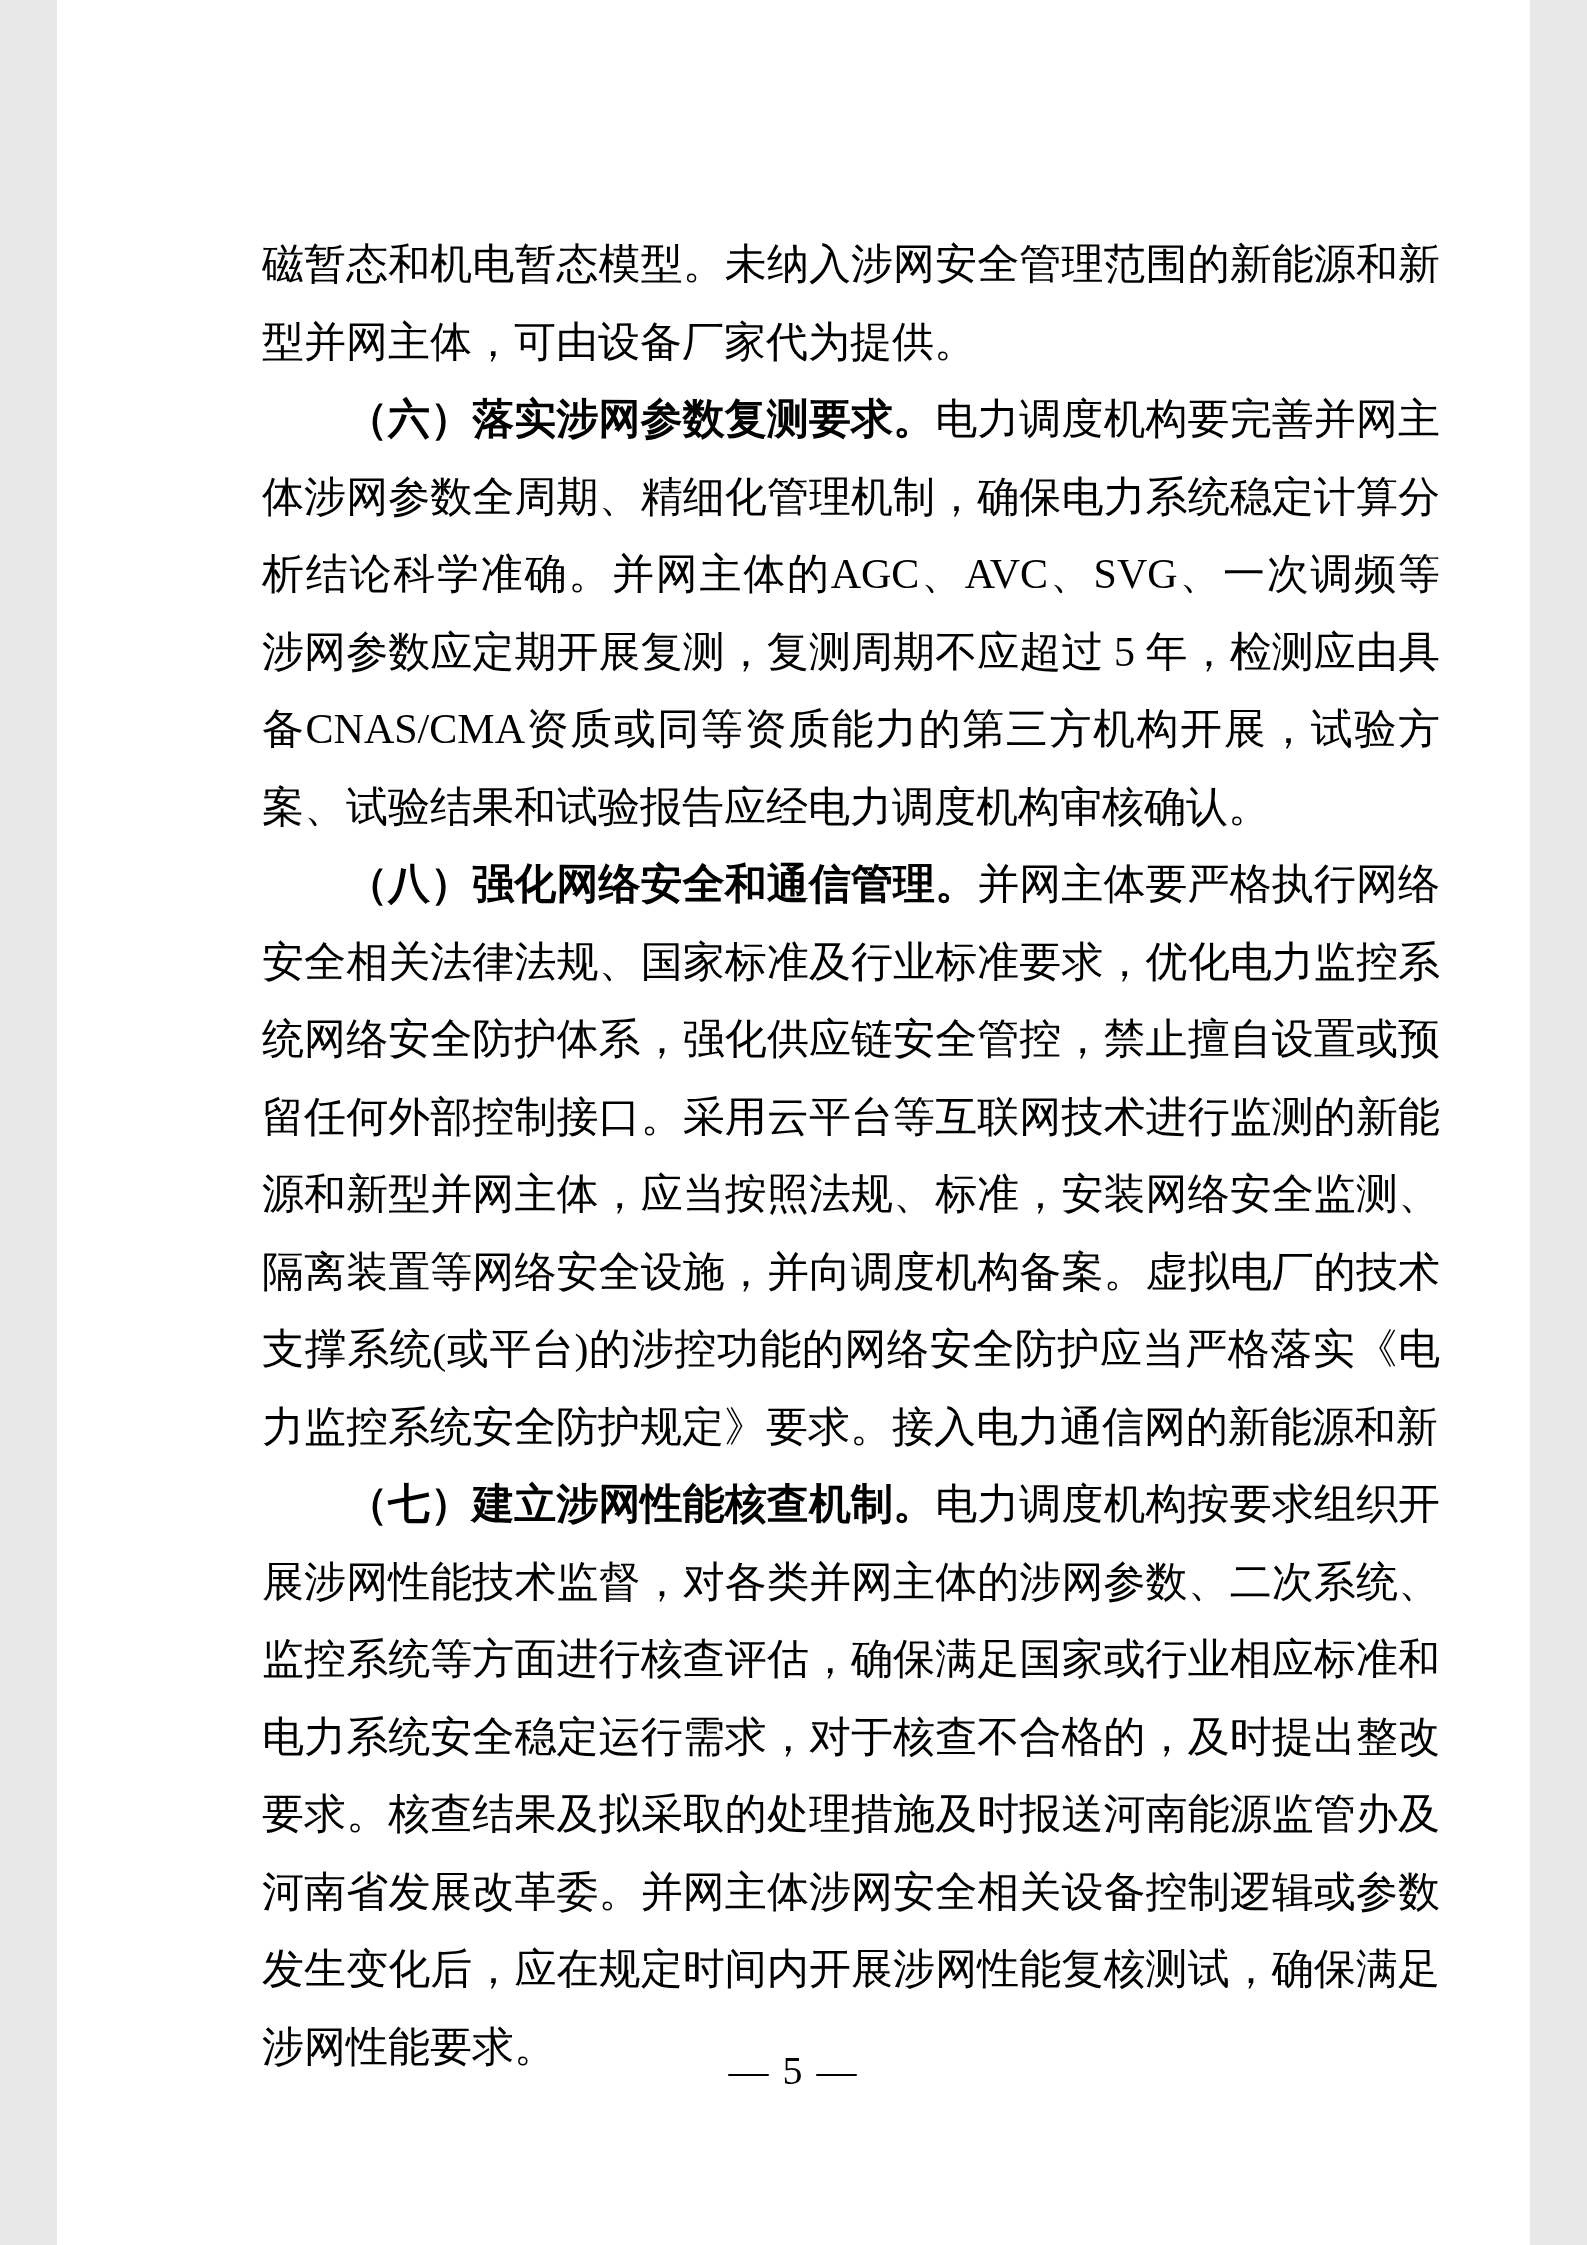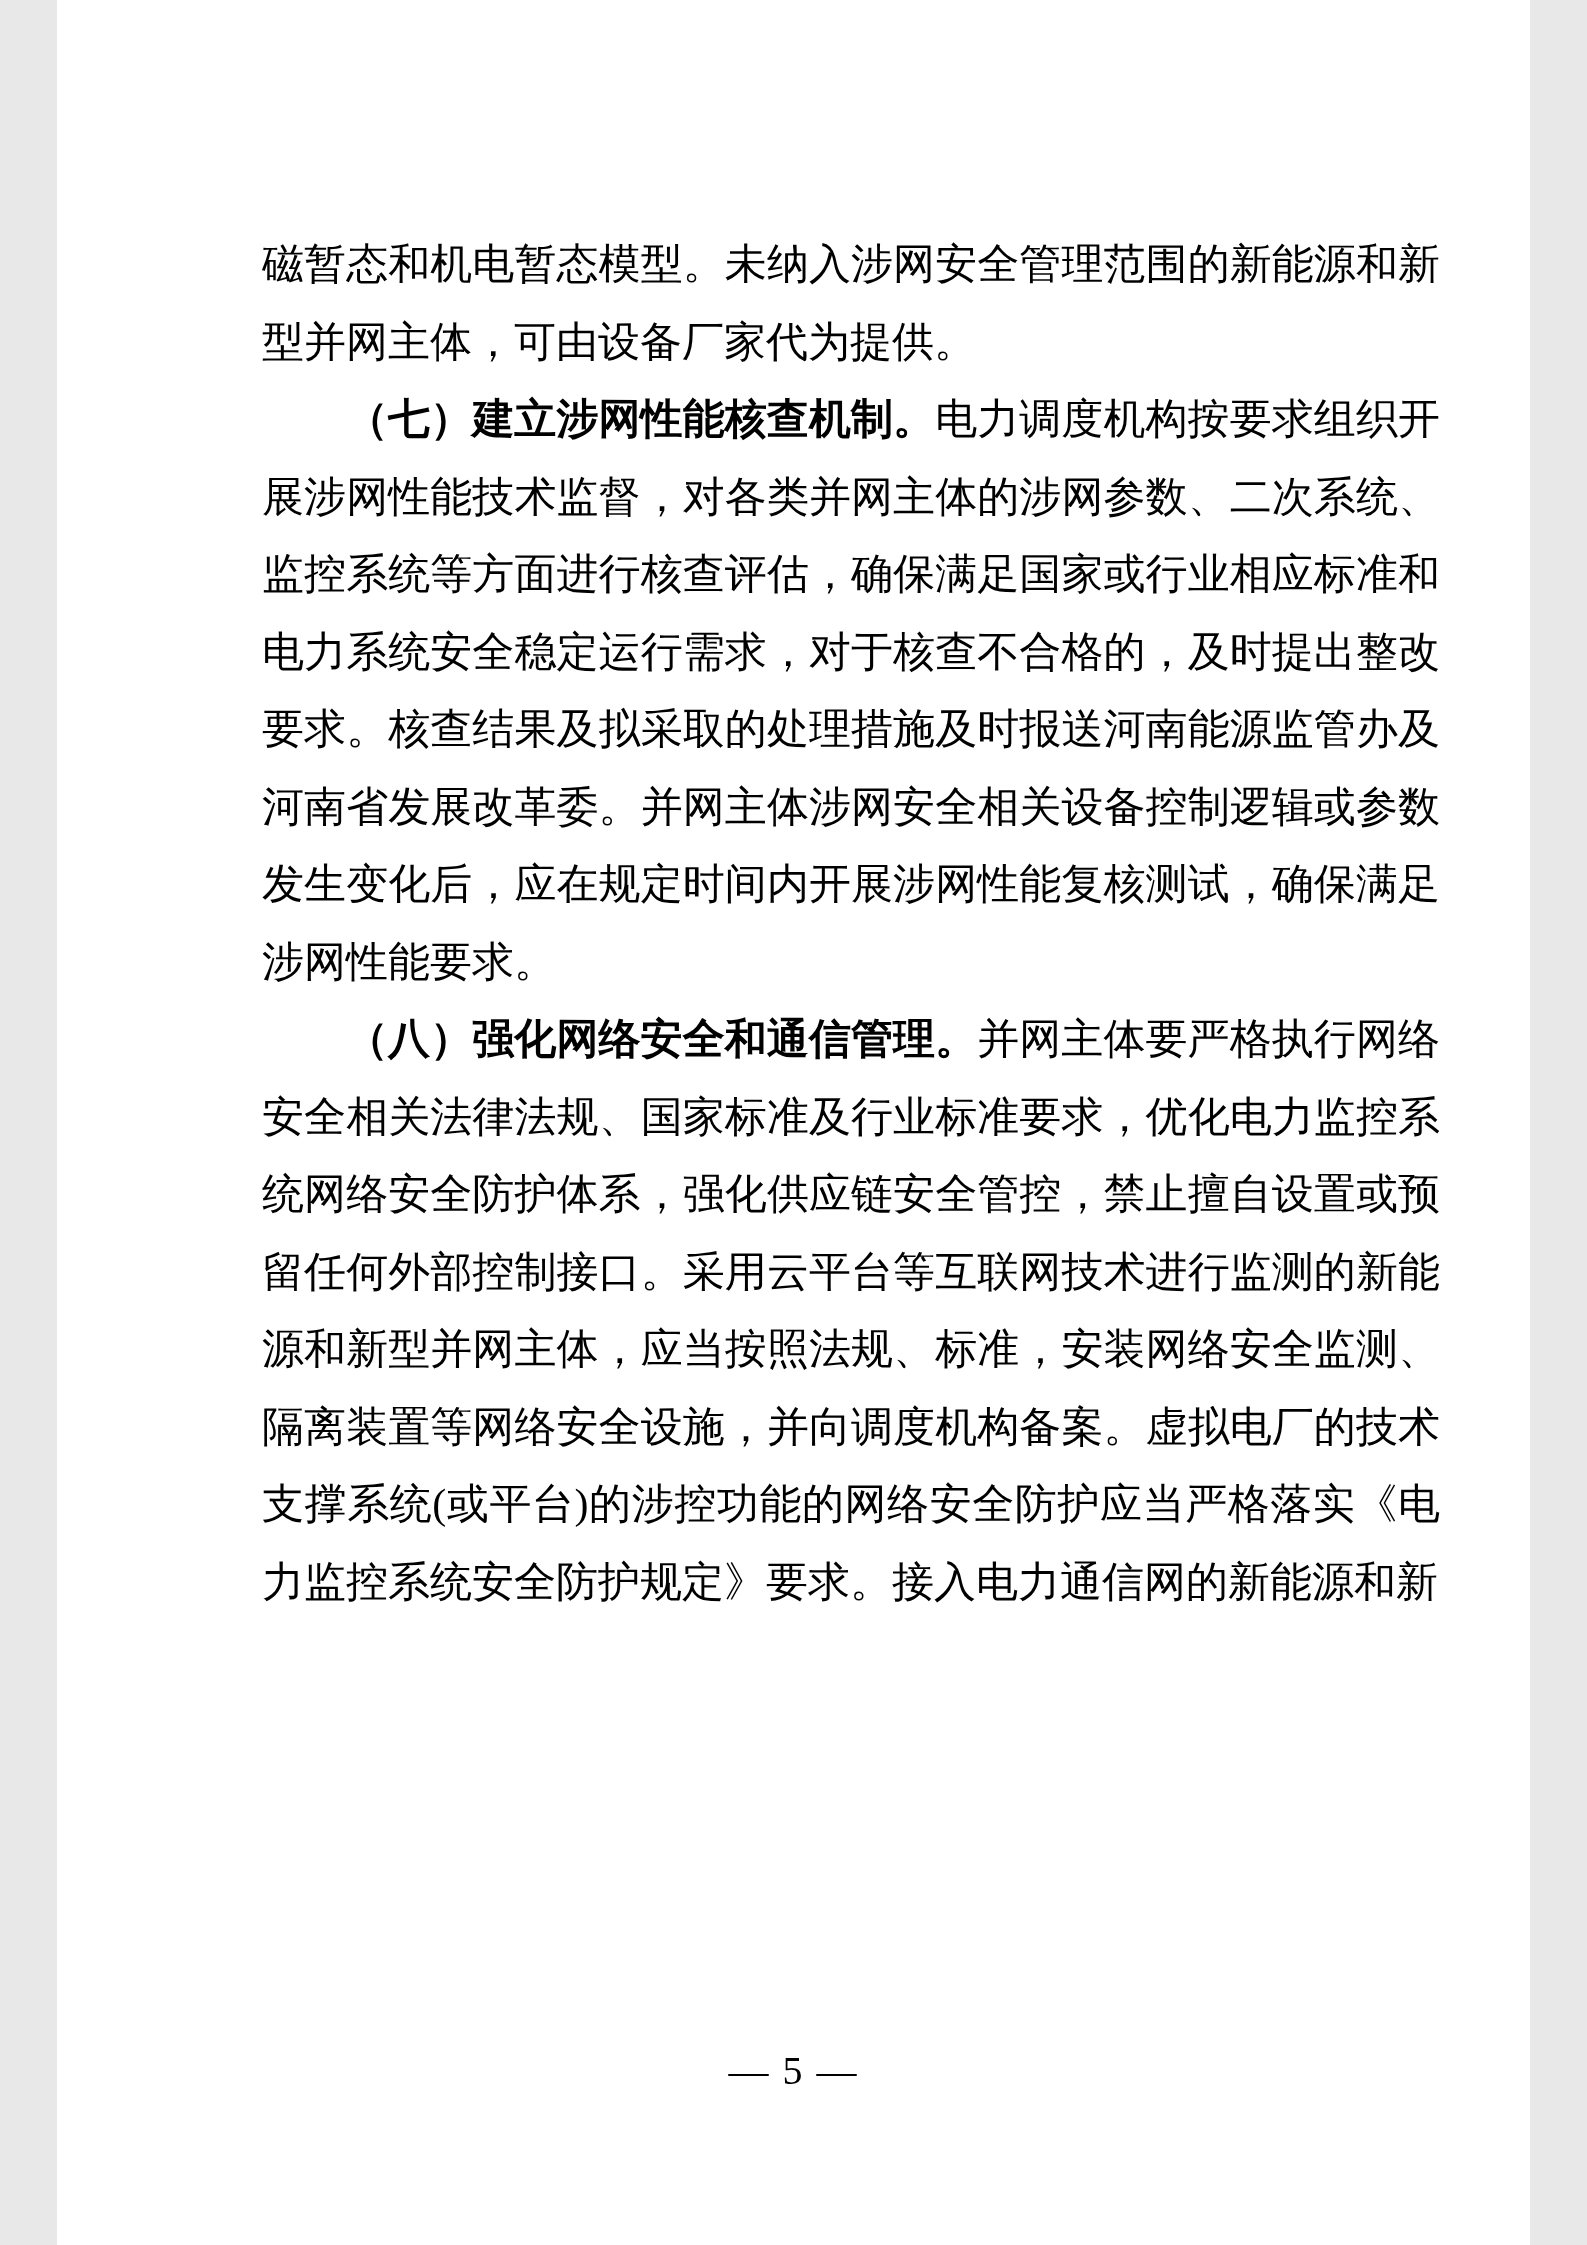--- a/index.html
+++ b/index.html
@@ -51,24 +51,25 @@
 </style>
 </head>
 <body>
 
 <div class="page">
 
   <div class="content">
 
     <p class="para"><b class="h"></b><span>磁暂态和机电暂态模型。未纳入涉网安全管理范围的新能源和新型并网主体，可由设备厂家代为提供。</span></p>
 
+    <p class="para indent"><b class="h">（六）落实涉网参数复测要求。</b><span>电力调度机构要完善并网主体涉网参数全周期、精细化管理机制，确保电力系统稳定计算分析结论科学准确。并网主体的AGC、AVC、SVG、一次调频等涉网参数应定期开展复测，复测周期不应超过 5 年，检测应由具备CNAS/CMA资质或同等资质能力的第三方机构开展，试验方案、试验结果和试验报告应经电力调度机构审核确认。</span></p>
+
+    <p class="para indent"><b class="h">（八）强化网络安全和通信管理。</b><span>并网主体要严格执行网络安全相关法律法规、国家标准及行业标准要求，优化电力监控系统网络安全防护体系，强化供应链安全管控，禁止擅自设置或预留任何外部控制接口。采用云平台等互联网技术进行监测的新能源和新型并网主体，应当按照法规、标准，安装网络安全监测、隔离装置等网络安全设施，并向调度机构备案。虚拟电厂的技术支撑系统(或平台)的涉控功能的网络安全防护应当严格落实《电力监控系统安全防护规定》要求。接入电力通信网的新能源和新</span></p>
 
     <p class="para indent"><b class="h">（七）建立涉网性能核查机制。</b><span>电力调度机构按要求组织开展涉网性能技术监督，对各类并网主体的涉网参数、二次系统、监控系统等方面进行核查评估，确保满足国家或行业相应标准和电力系统安全稳定运行需求，对于核查不合格的，及时提出整改要求。核查结果及拟采取的处理措施及时报送河南能源监管办及河南省发展改革委。并网主体涉网安全相关设备控制逻辑或参数发生变化后，应在规定时间内开展涉网性能复核测试，确保满足涉网性能要求。</span></p>
-
-    <p class="para indent"><b class="h">（八）强化网络安全和通信管理。</b><span>并网主体要严格执行网络安全相关法律法规、国家标准及行业标准要求，优化电力监控系统网络安全防护体系，强化供应链安全管控，禁止擅自设置或预留任何外部控制接口。采用云平台等互联网技术进行监测的新能源和新型并网主体，应当按照法规、标准，安装网络安全监测、隔离装置等网络安全设施，并向调度机构备案。虚拟电厂的技术支撑系统(或平台)的涉控功能的网络安全防护应当严格落实《电力监控系统安全防护规定》要求。接入电力通信网的新能源和新</span></p>
 
   </div>
 
   <div class="footer">
     <span>— 5 —</span>
   </div>
 
 </div>
 
 </body></html>

